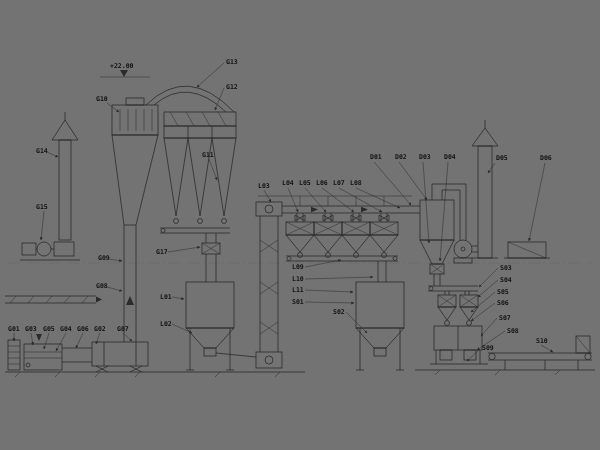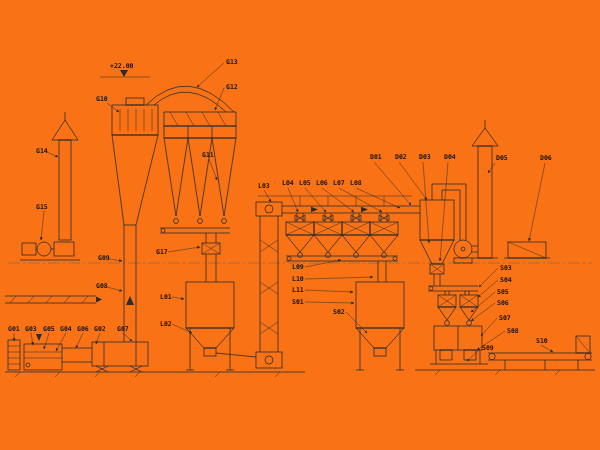--- a/index.html
+++ b/index.html
@@ -1,18 +1,18 @@
 <!DOCTYPE html>
 <html><head>
 <meta charset="utf-8">
 <title>Process Flow Diagram</title>
 <style>
   * { margin:0; padding:0; box-sizing:border-box; }
   html,body { width:600px; height:450px; background:#ffffff; overflow:hidden; }
-  .stage { width:600px; height:450px; background:#f97316;text-decoration:underline; }
+  .stage { width:600px; height:450px; background:#737373;text-decoration:underline; }
   svg { display:block; }
   .eq   { fill:none; stroke:#2b2b2b; stroke-width:0.8; stroke-linejoin:miter; stroke-linecap:butt; }
   .thin { fill:none; stroke:#2b2b2b; stroke-width:0.5; }
   .lead { fill:none; stroke:#2b2b2b; stroke-width:0.5; marker-end:url(#arr); }
   .fillk{ fill:#2b2b2b; stroke:none; }
   .cl   { fill:none; stroke:#666; stroke-width:0.55; stroke-dasharray:12 3 2 3; }
   .lbl  { font:bold 6.5px "DejaVu Sans Mono","Liberation Mono",monospace; fill:#111; }
 </style>
 </head>
 <body>

